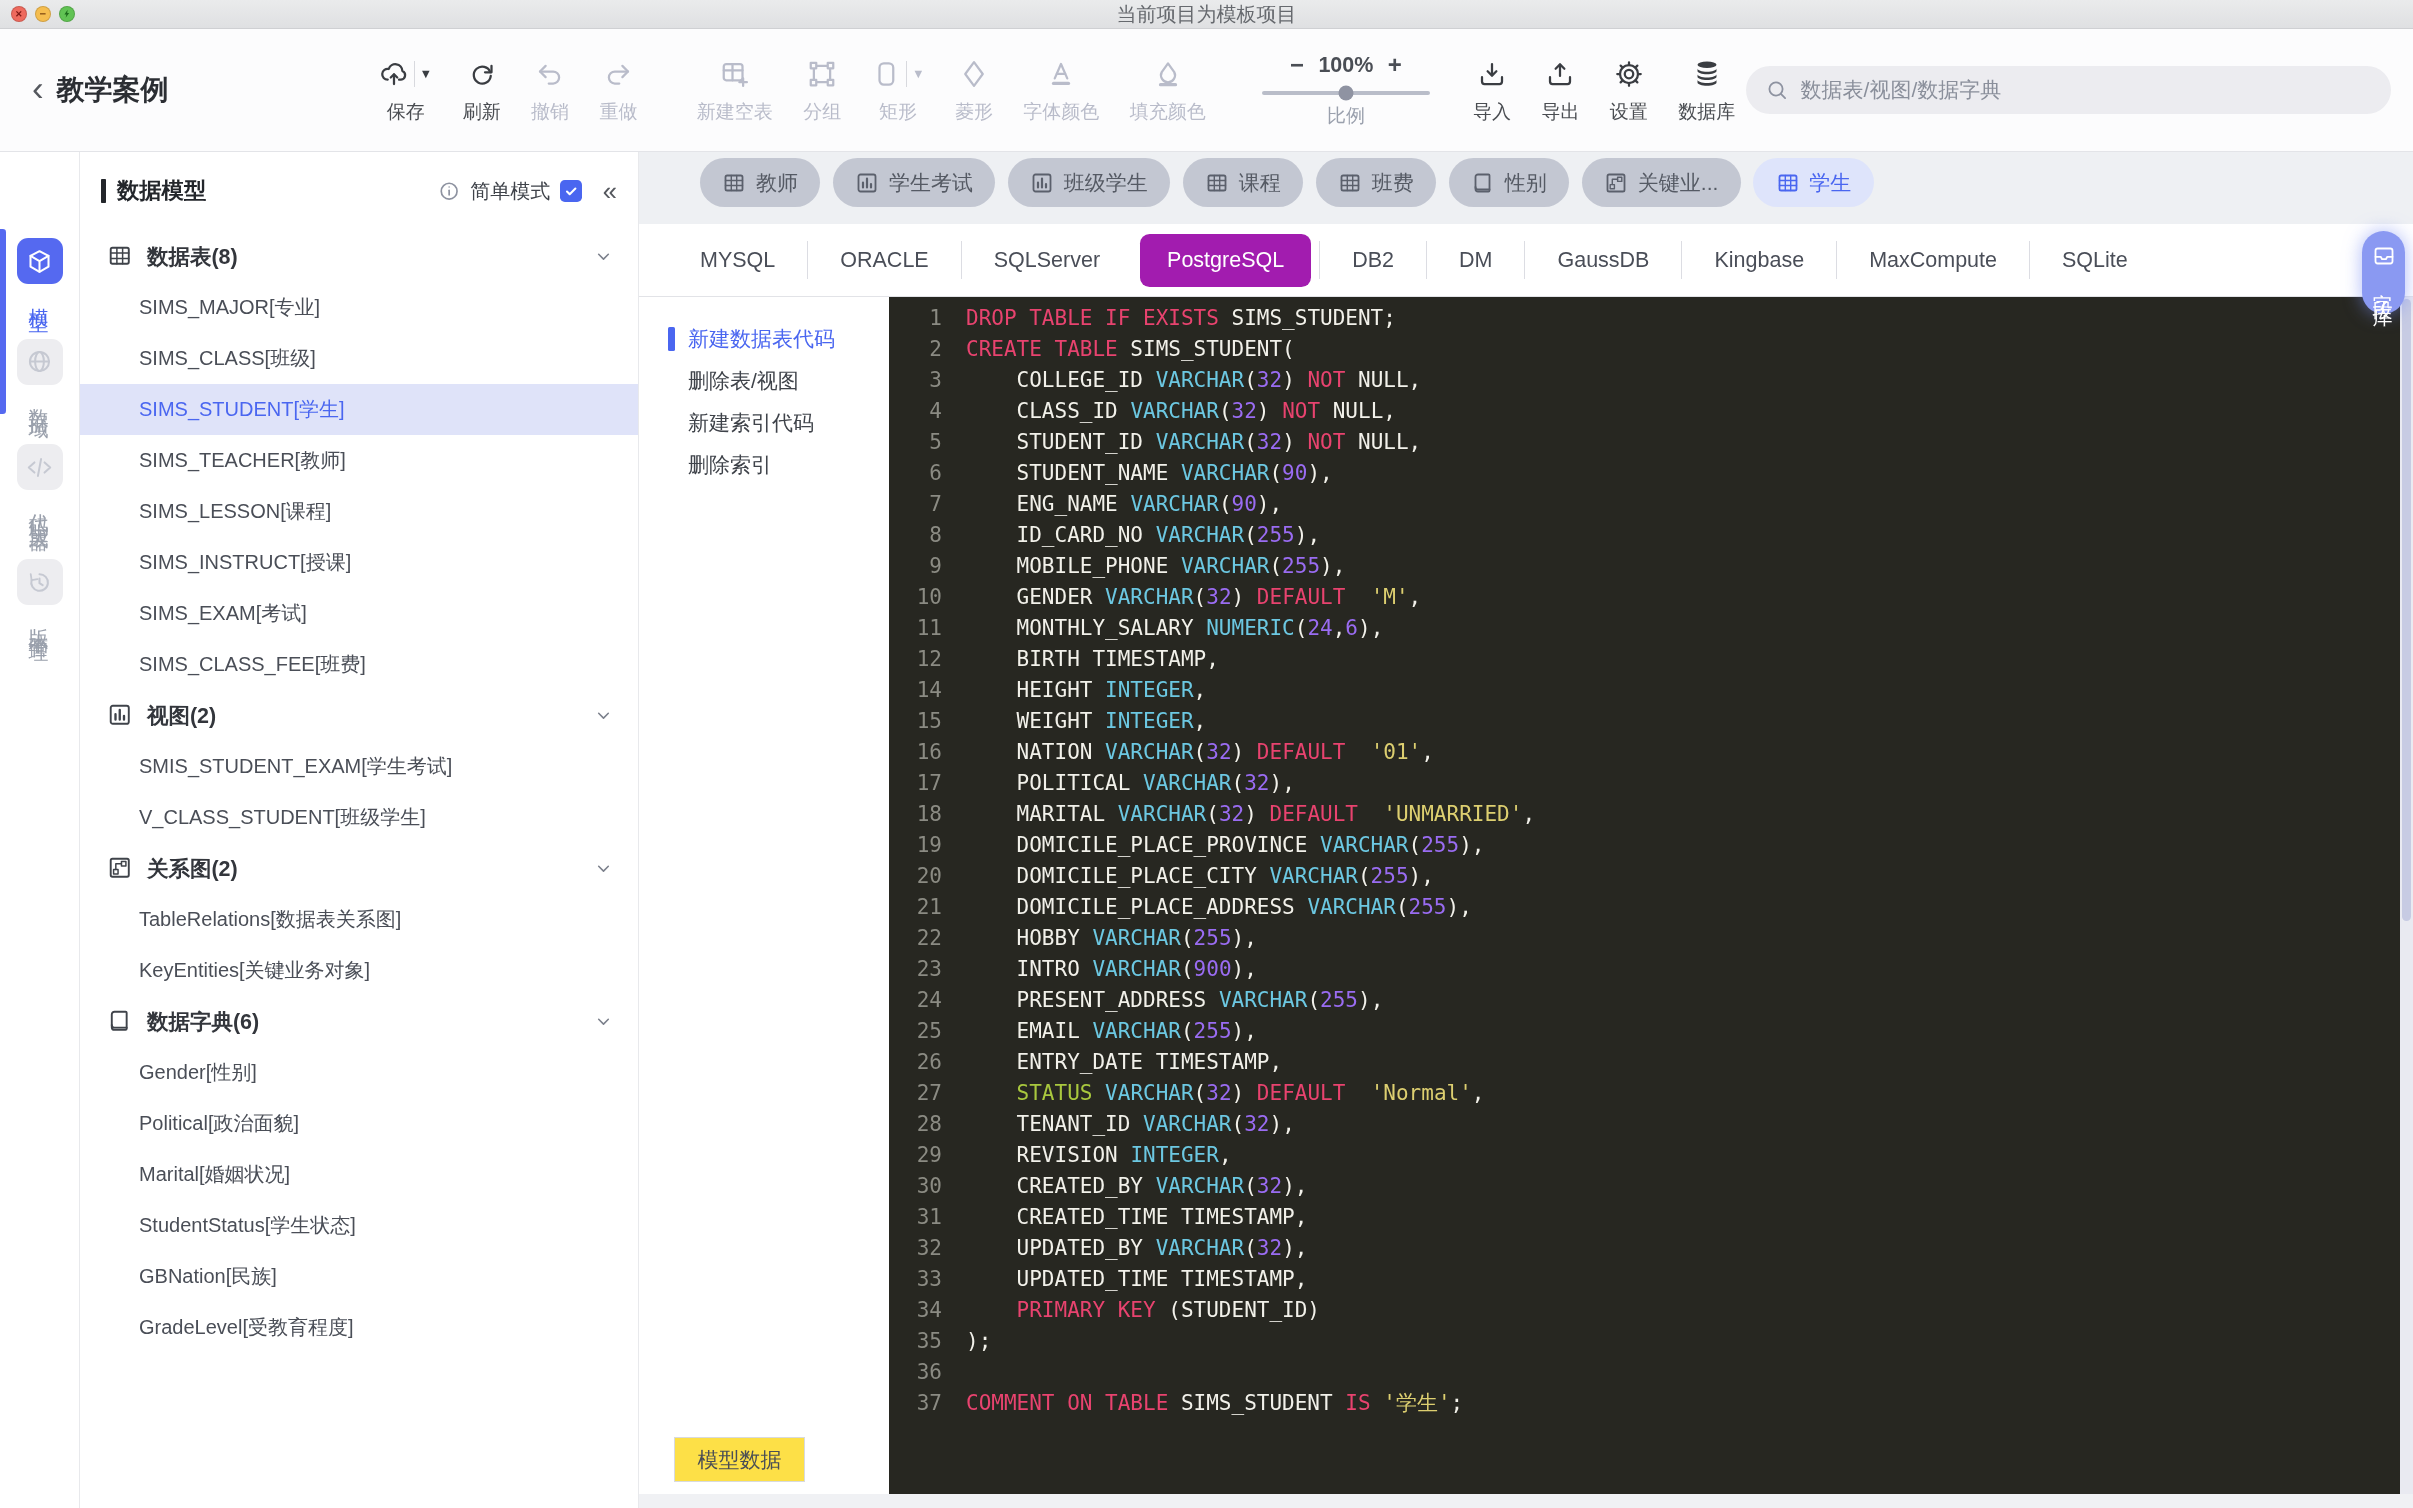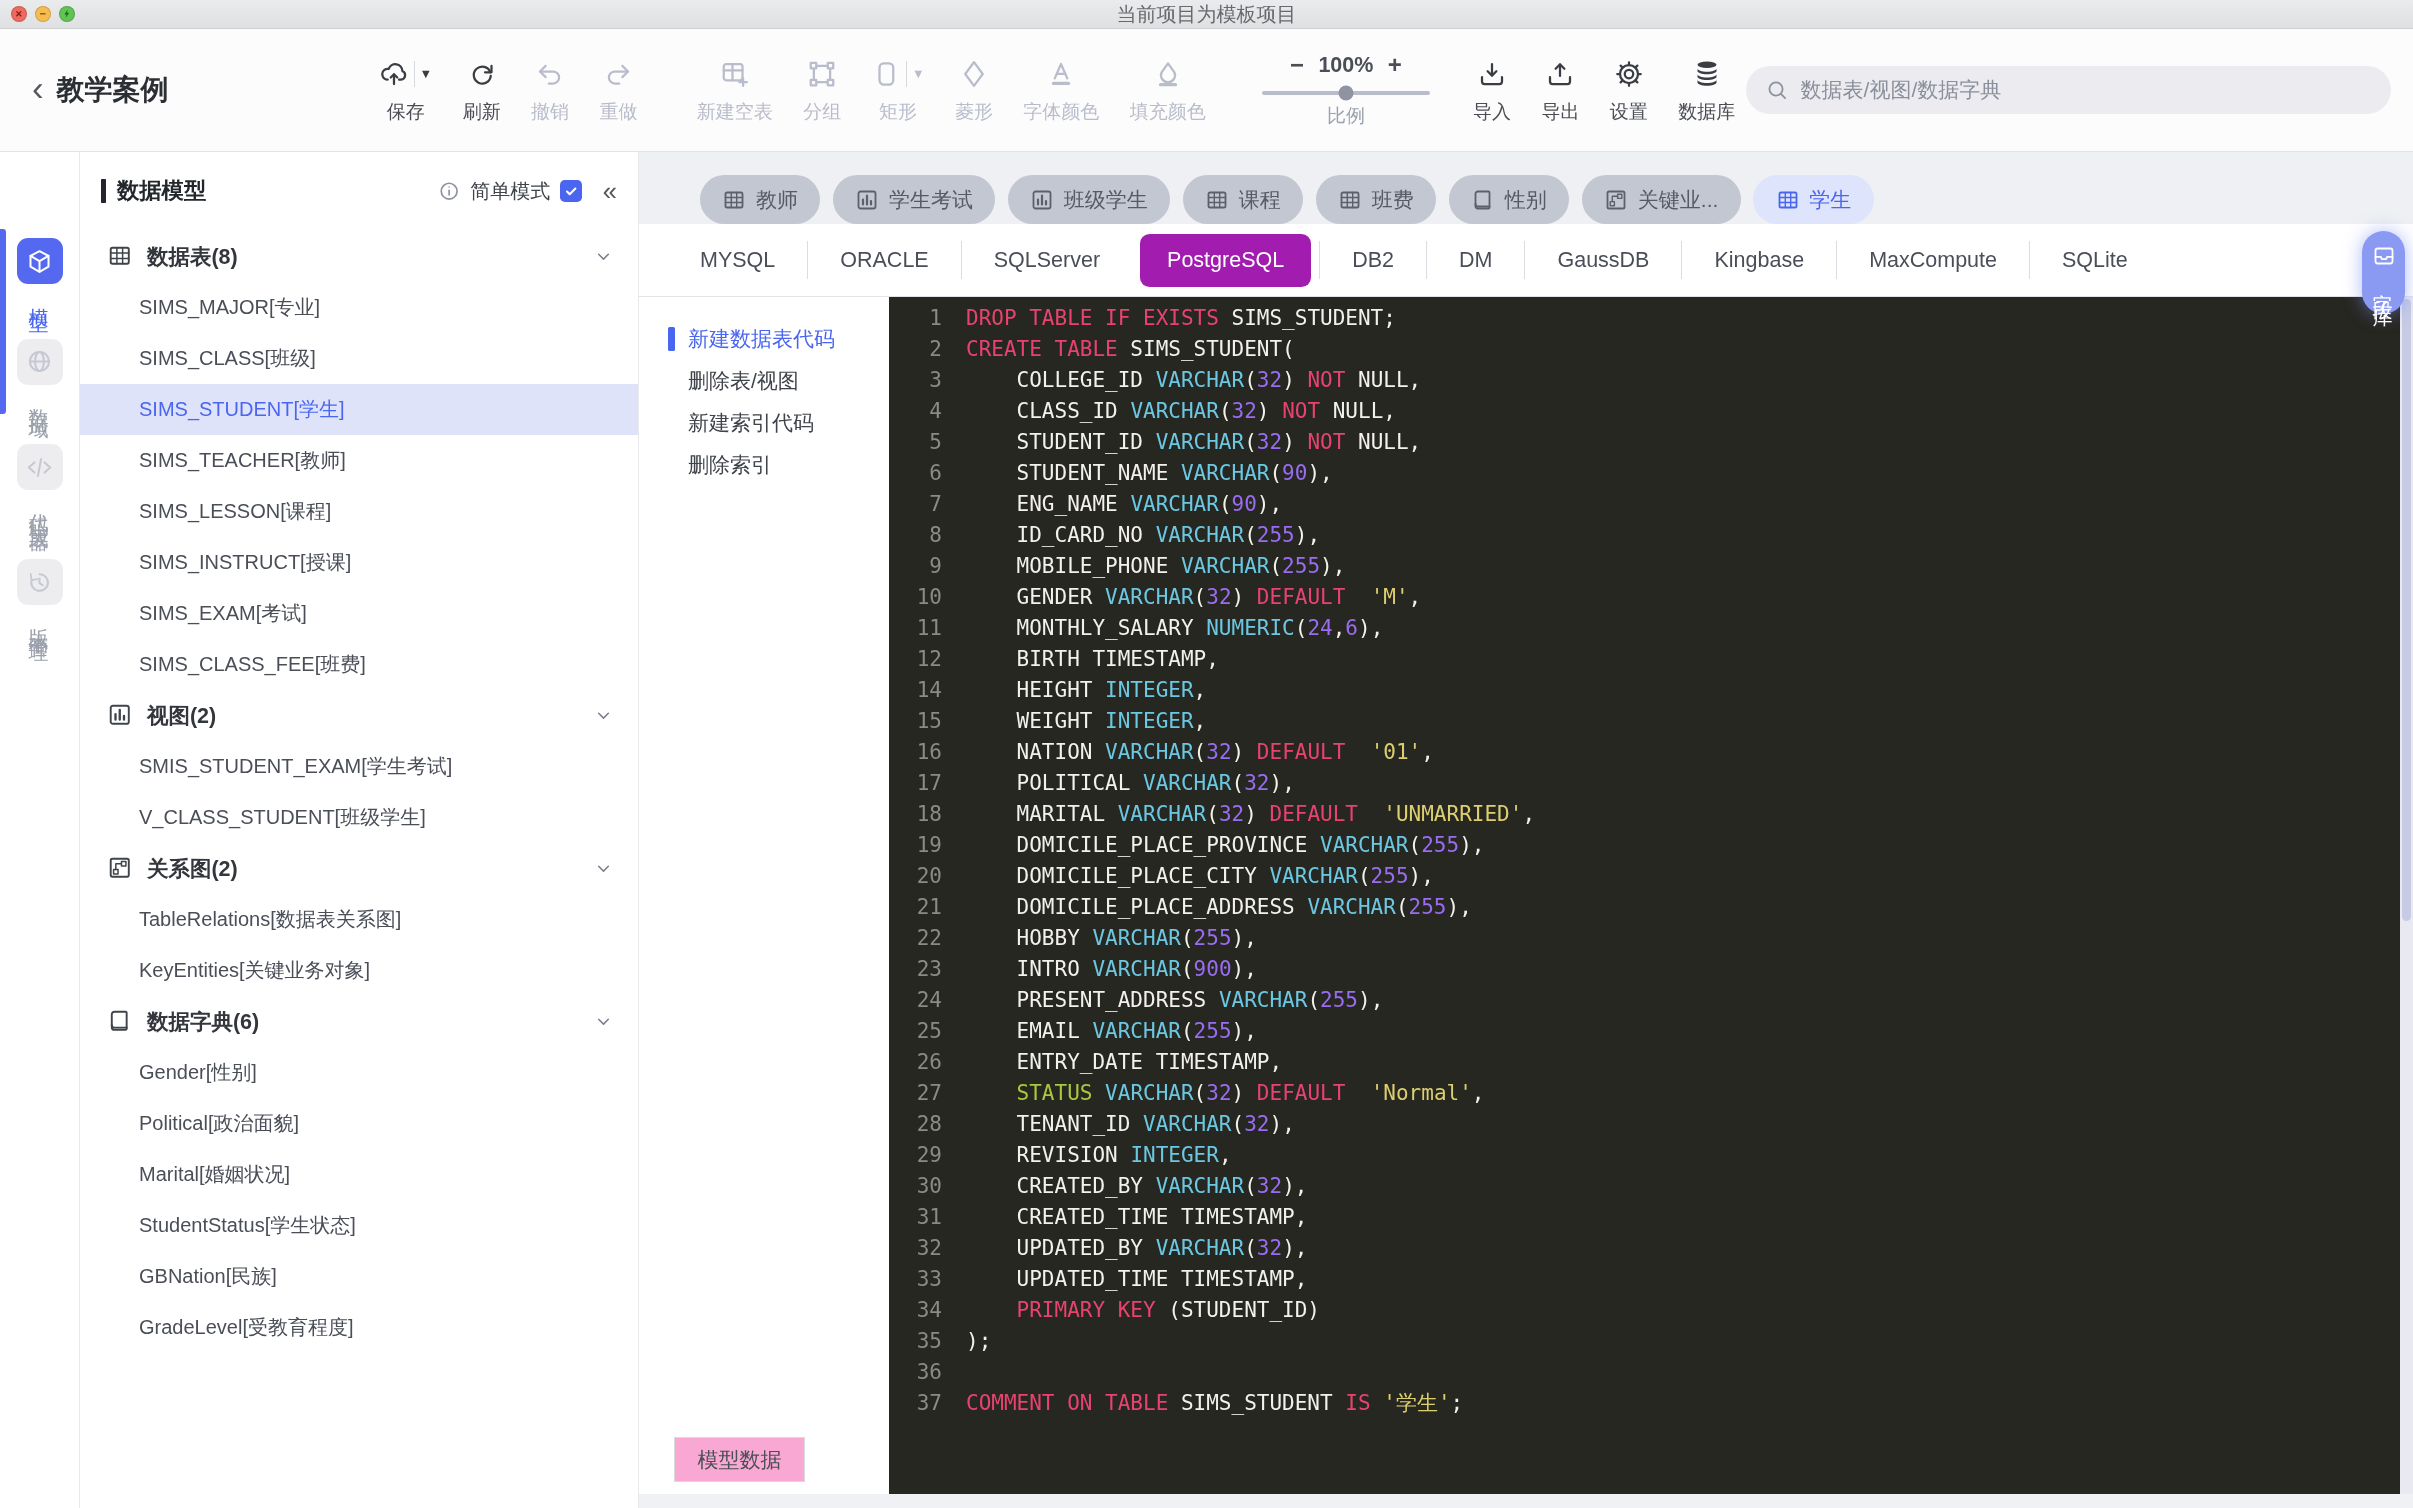--- a/index.html
+++ b/index.html
@@ -80,21 +80,21 @@
   .tree-section .sico { width:25.5px; height:25.5px; color:#3f434a; margin-right:14.4px; }
   .tree-section .sico svg { width:25.5px; height:25.5px; }
   .tree-section .slabel { font-size:21.5px; font-weight:bold; color:#33363c; }
   .tree-section .schev { margin-left:auto; margin-right:24px; color:#7c818c; }
   .tree-section .schev svg { width:21px; height:21px; }
   .tree-item { height:51px; display:flex; align-items:center; padding-left:59px; font-size:20px; color:#4a4e57; cursor:pointer; }
   .tree-item.selected { background:#dfe3f9; color:#4a66f0; }
 
   
   .content { flex:1; display:flex; flex-direction:column; min-width:0; background:#eef0f3; }
-  .chips-row { height:72px; display:flex; align-items:flex-end; gap:12.8px; padding:6.4px 0 0 61px; flex:0 0 auto; }
+  .chips-row { height:72px; display:flex; align-items:flex-start; gap:12.8px; padding:6.4px 0 0 61px; flex:0 0 auto; }
   .chip { height:49px; border-radius:25px; background:#c3c7d2; color:#555a64; display:flex; align-items:center;
           gap:9.6px; padding:0 22.3px; font-size:21px; cursor:pointer; white-space:nowrap; }
   .chip svg { width:24px; height:24px; color:#5b606c; }
   .chip.active { background:#dee4fb; color:#4a66f0; }
   .chip.active svg { color:#4a66f0; }
 
   .tab-row { height:69px; display:flex; align-items:stretch; padding-left:11.2px; flex:0 0 auto; }
   .tab { display:flex; align-items:center; padding:0 24px; font-size:21.5px; color:#3c4046; cursor:pointer; }
   .tab.active { background:#fff; border-radius:11.2px 11.2px 0 0; border-top:3.2px solid #5569f0; color:#4a66f0; }
 
@@ -105,21 +105,21 @@
   .db-item:first-child { border-left:none; }
   .db-item.active { background:#a21caf; color:#fff; border-radius:9.6px; height:53px; padding:0 27px;
                     border-left:none; margin:0 8px; }
 
   .workarea { flex:1; display:flex; min-height:0; }
   .code-menu { width:250px; background:#fff; position:relative; padding-top:21px; flex:0 0 auto; }
   .cm-item { height:42px; display:flex; align-items:center; font-size:21px; color:#3f434a; cursor:pointer; }
   .cm-item .cmbar { width:7.2px; height:24px; margin:0 12.8px 0 29px; background:transparent; border-radius:1.6px; }
   .cm-item.active { color:#4a66f0; }
   .cm-item.active .cmbar { background:#4a66f0; }
-  .model-data-btn { position:absolute; left:35px; bottom:11.2px; width:131px; height:45px; background:#f9a8d4;
+  .model-data-btn { position:absolute; left:35px; bottom:11.2px; width:131px; height:45px; background:#fde047;
                     border:0.8px solid #d8dade; font-size:21px; color:#4a4e55; display:flex; align-items:center;
                     justify-content:center; cursor:pointer; }
 
   .editor { flex:1; background:#272721; position:relative; overflow:hidden; font-family:"DejaVu Sans Mono", monospace; }
   .code-scroll { padding:6.4px 0 0 0; }
   .code-line { display:flex; line-height:31px; font-size:21px; white-space:pre; }
   .code-line .ln { width:53px; text-align:right; color:#8b8b83; flex:0 0 auto; }
   .code-line .lc { padding-left:24px; }
   .tok-k { color:#e8436f; } .tok-t { color:#6cc8e2; } .tok-n { color:#9a6cf2; }
   .tok-s { color:#ddcf70; } .tok-g { color:#a9c83e; } .tok-w { color:#f2f1ea; }

